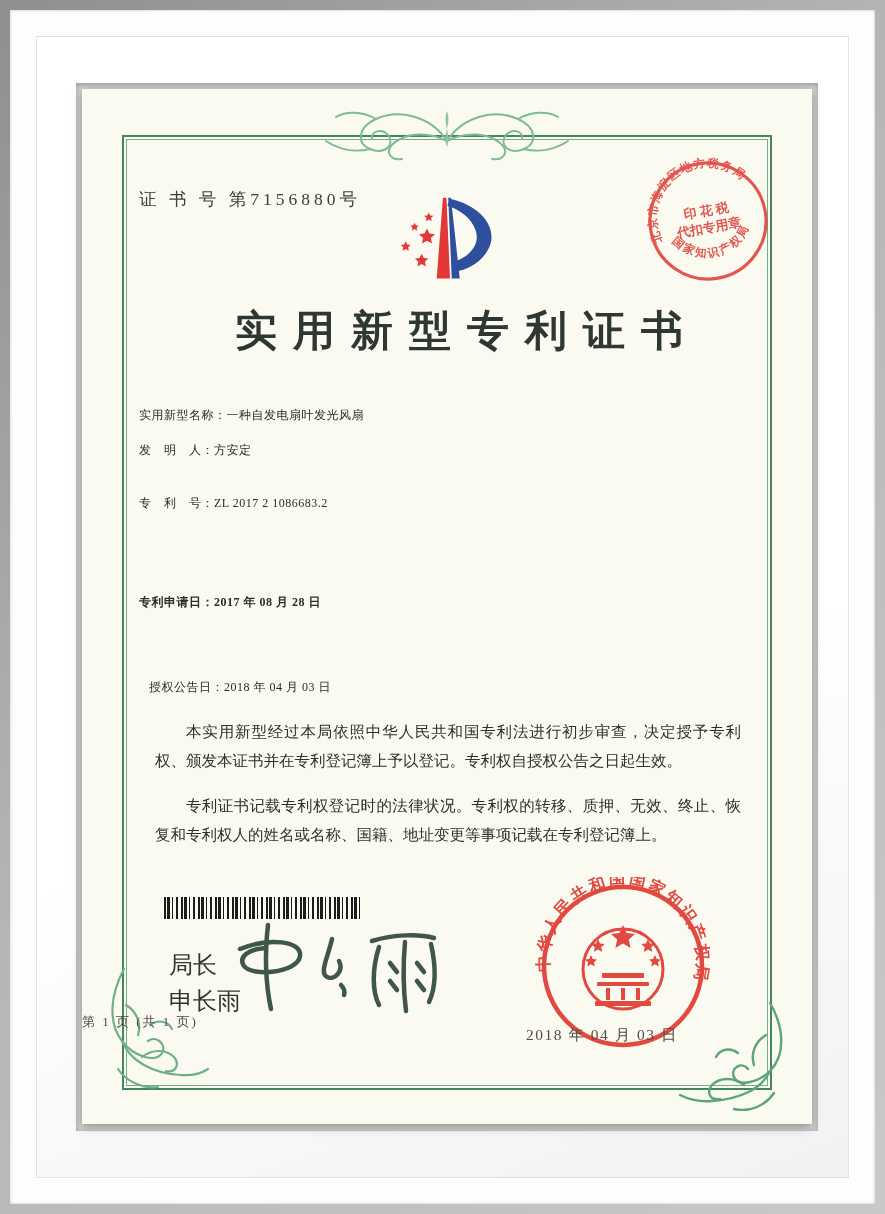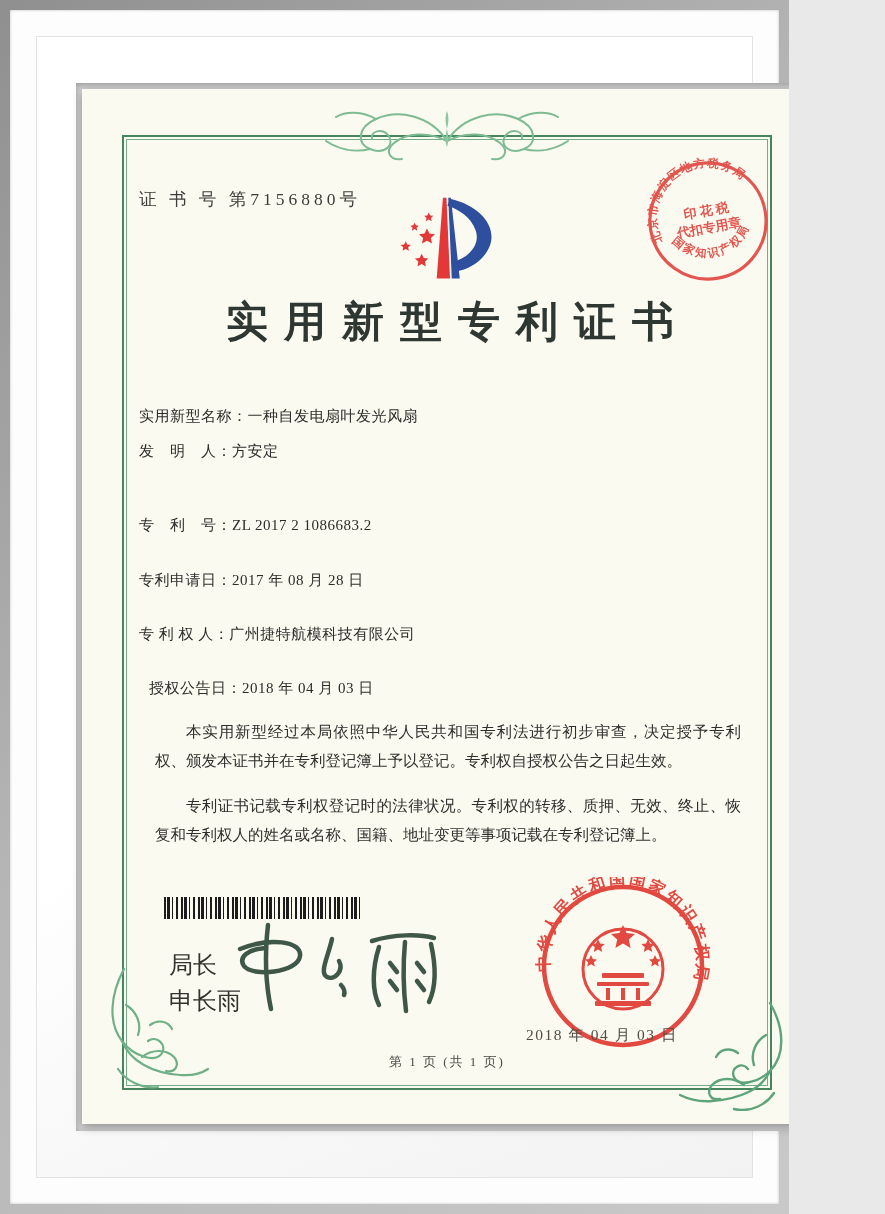--- a/index.html
+++ b/index.html
@@ -1,40 +1,40 @@
 <!DOCTYPE html>
 <html><head>
 <meta charset="utf-8">
 <style>
   html,body{margin:0;padding:0;background:#e9e9e9;}
   *{box-sizing:border-box;}
   body{font-family:"Liberation Serif","DejaVu Serif",serif;}
-  .stage{position:relative;width:789px;height:1214px;background:#a3a3a3;overflow:hidden;}
+  .stage{position:relative;width:885px;height:1214px;background:#a3a3a3;overflow:hidden;}
   .frame-edge{position:absolute;inset:0;background:linear-gradient(135deg,#8f8f8f 0%,#b6b6b6 45%,#c9c9c9 100%);}
   .frame-mat{position:absolute;inset:10px;background:#fdfdfd;box-shadow:inset 0 0 3px rgba(0,0,0,.25);}
   .frame-bevel{position:absolute;inset:26px;border:1px solid #e3e3e3;background:linear-gradient(160deg,#ffffff 60%,#f2f2f2 100%);}
   .paper-well{position:absolute;left:66px;top:73px;width:742px;height:1048px;background:#d9d9d9;box-shadow:inset 0 2px 6px rgba(0,0,0,.3);}
   .paper{position:absolute;left:72px;top:79px;width:730px;height:1035px;background:#fbfaf0;box-shadow:0 3px 9px rgba(0,0,0,.35);}
   .green-frame{position:absolute;left:40px;top:46px;right:40px;bottom:34px;border:2px solid #47855f;}
   .green-frame-inner{position:absolute;inset:2px;border:1px solid #74ab8c;}
   .ornament{position:absolute;pointer-events:none;}
   .cert-number{position:absolute;left:57px;top:98px;font-size:17.5px;letter-spacing:4px;color:#3d3d3b;}
   .logo{position:absolute;left:306px;top:98px;}
-  .cert-title{position:absolute;left:0;top:202px;width:100%;margin:3px;text-align:center;font-size:42px;font-weight:600;letter-spacing:16px;text-indent:16px;color:#2f3733;}
-  .field-row{position:absolute;left:57px;font-size:15px;color:#2c2c2a;letter-spacing:.5px;white-space:nowrap;}
+  .cert-title{position:absolute;left:0;top:202px;width:100%;margin:12px;text-align:center;font-size:42px;font-weight:600;letter-spacing:16px;text-indent:16px;color:#2f3733;}
+  .field-row{position:absolute;left:57px;font-size:12px;color:#2c2c2a;letter-spacing:.5px;white-space:nowrap;}
   .f-label{display:inline-block;}
   .body-block{position:absolute;left:57px;right:55px;top:612px;font-size:15.5px;line-height:29px;color:#2f2f2d;text-align:justify;}
   .body-block p{margin:16px;text-indent:2em;}
   .barcode{position:absolute;left:82px;top:808px;width:196px;height:22px;
     background:repeating-linear-gradient(90deg,#1c1c1c 0 2px,transparent 2px 3px,#1c1c1c 3px 6px,transparent 6px 8px,#1c1c1c 8px 9px,transparent 9px 12px,#1c1c1c 12px 14px,transparent 14px 17px);}
   .signer{position:absolute;left:87px;top:858px;font-size:24px;color:#33332f;line-height:36px;}
   .signature{position:absolute;left:140px;top:830px;}
   .office-seal{position:absolute;left:452px;top:788px;opacity:.92;}
   .seal-date{position:absolute;left:444px;top:936px;font-size:15.5px;letter-spacing:1.5px;color:#504d42;}
-  .page-footer{position:absolute;left:0;top:964px;width:100%;text-align:center;font-size:13px;color:#4c4c48;letter-spacing:2px;}
+  .page-footer{position:absolute;left:0;top:924px;width:100%;font-size:13px;color:#4c4c48;letter-spacing:2px;}
   .tax-seal{position:absolute;left:558px;top:64px;transform:rotate(-10deg);opacity:.9;}
 </style>
 </head>
 <body>
 
 <div class="stage">
   <div class="frame-edge"></div>
   <div class="frame-mat">
     <div class="frame-bevel"></div>
     <div class="paper-well"></div>
@@ -102,28 +102,25 @@
       </svg>
 
       <h1 class="cert-title">实用新型专利证书</h1>
 
       <div class="field-row" style="top:318px;">
         <span class="f-label">实用新型名称</span><span>：</span><span>一种自发电扇叶发光风扇</span>
       </div>
       <div class="field-row" style="top:353px;">
         <span class="f-label">发　明　人</span><span>：</span><span>方安定</span>
       </div>
-      <div class="field-row" style="top:427px;">
+      <div class="field-row" style="top:406px;">
         <span class="f-label">专　利　号</span><span>：</span><span>ZL 2017 2 1086683.2</span>
       </div>
-      <div class="field-row" style="top:482px;">
+      <div class="field-row" style="top:505px;font-weight:bold;">
         <span class="f-label">专利申请日</span><span>：</span><span>2017 年 08 月 28 日</span>
-      </div>
-      <div class="field-row" style="top:536px;">
-        <span class="f-label">专 利 权 人</span><span>：</span><span>广州捷特航模科技有限公司</span>
       </div>
       <div class="field-row" style="top:590px;margin-left:10px;">
         <span class="f-label">授权公告日</span><span>：</span><span>2018 年 04 月 03 日</span>
       </div>
 
       <div class="body-block">
         <p>本实用新型经过本局依照中华人民共和国专利法进行初步审查，决定授予专利权、颁发本证书并在专利登记簿上予以登记。专利权自授权公告之日起生效。</p>
         <p>专利证书记载专利权登记时的法律状况。专利权的转移、质押、无效、终止、恢复和专利权人的姓名或名称、国籍、地址变更等事项记载在专利登记簿上。</p>
       </div>
 

